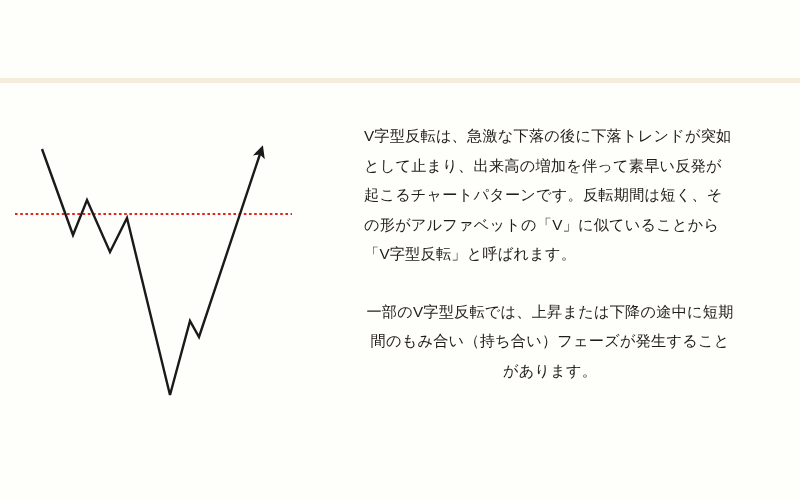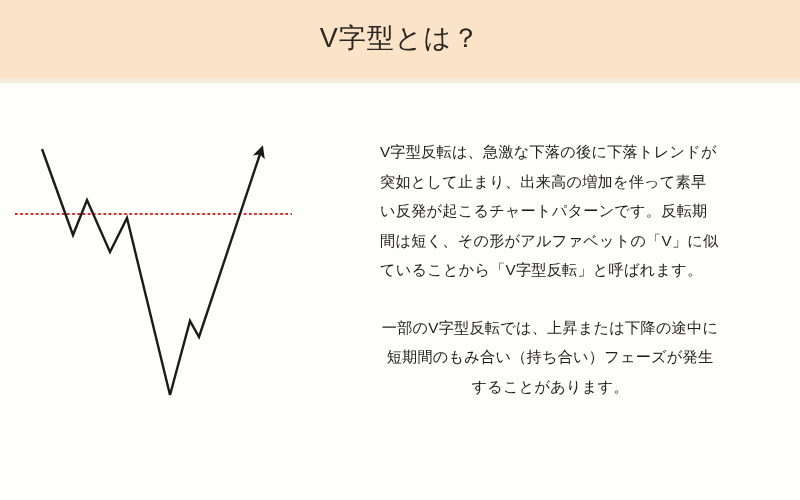--- a/index.html
+++ b/index.html
@@ -68,39 +68,36 @@
   }
 
   
   #description-column {
     position: absolute;
     left: 364px;
     top: 121px;
     width: 372px;
   }
   .paragraph {
-    margin: 16px;
+    margin: 0;
     font-size: 15.2px;
     line-height: 29.5px;
     color: #201c18;
     text-align: left;
     letter-spacing: 0.2px;
   }
   .paragraph + .paragraph {
     margin-top: 28px;
   }
 </style>
 </head>
 <body style="background: rgb(254, 254, 250);">
 
 <div id="page" style="background: rgb(254, 254, 250);">
 
-  <div id="header-banner" style="background: rgb(250, 227, 198);">
-    <h1 id="page-title" style="color: rgb(43, 38, 34);">V字型とは？</h1>
-  </div>
   <div id="header-underline"></div>
 
   <div id="chart-figure">
     <svg id="chart-svg" viewBox="0 0 330 330" xmlns="http://www.w3.org/2000/svg">
       <defs>
         <marker id="arrowhead" markerWidth="6" markerHeight="6" refX="3.1" refY="3" orient="auto" markerUnits="strokeWidth">
           <path d="M0.3,0.4 L5.6,3 L0.3,5.6 L1.6,3 Z" fill="#1a1a1a"></path>
         </marker>
       </defs>
 

